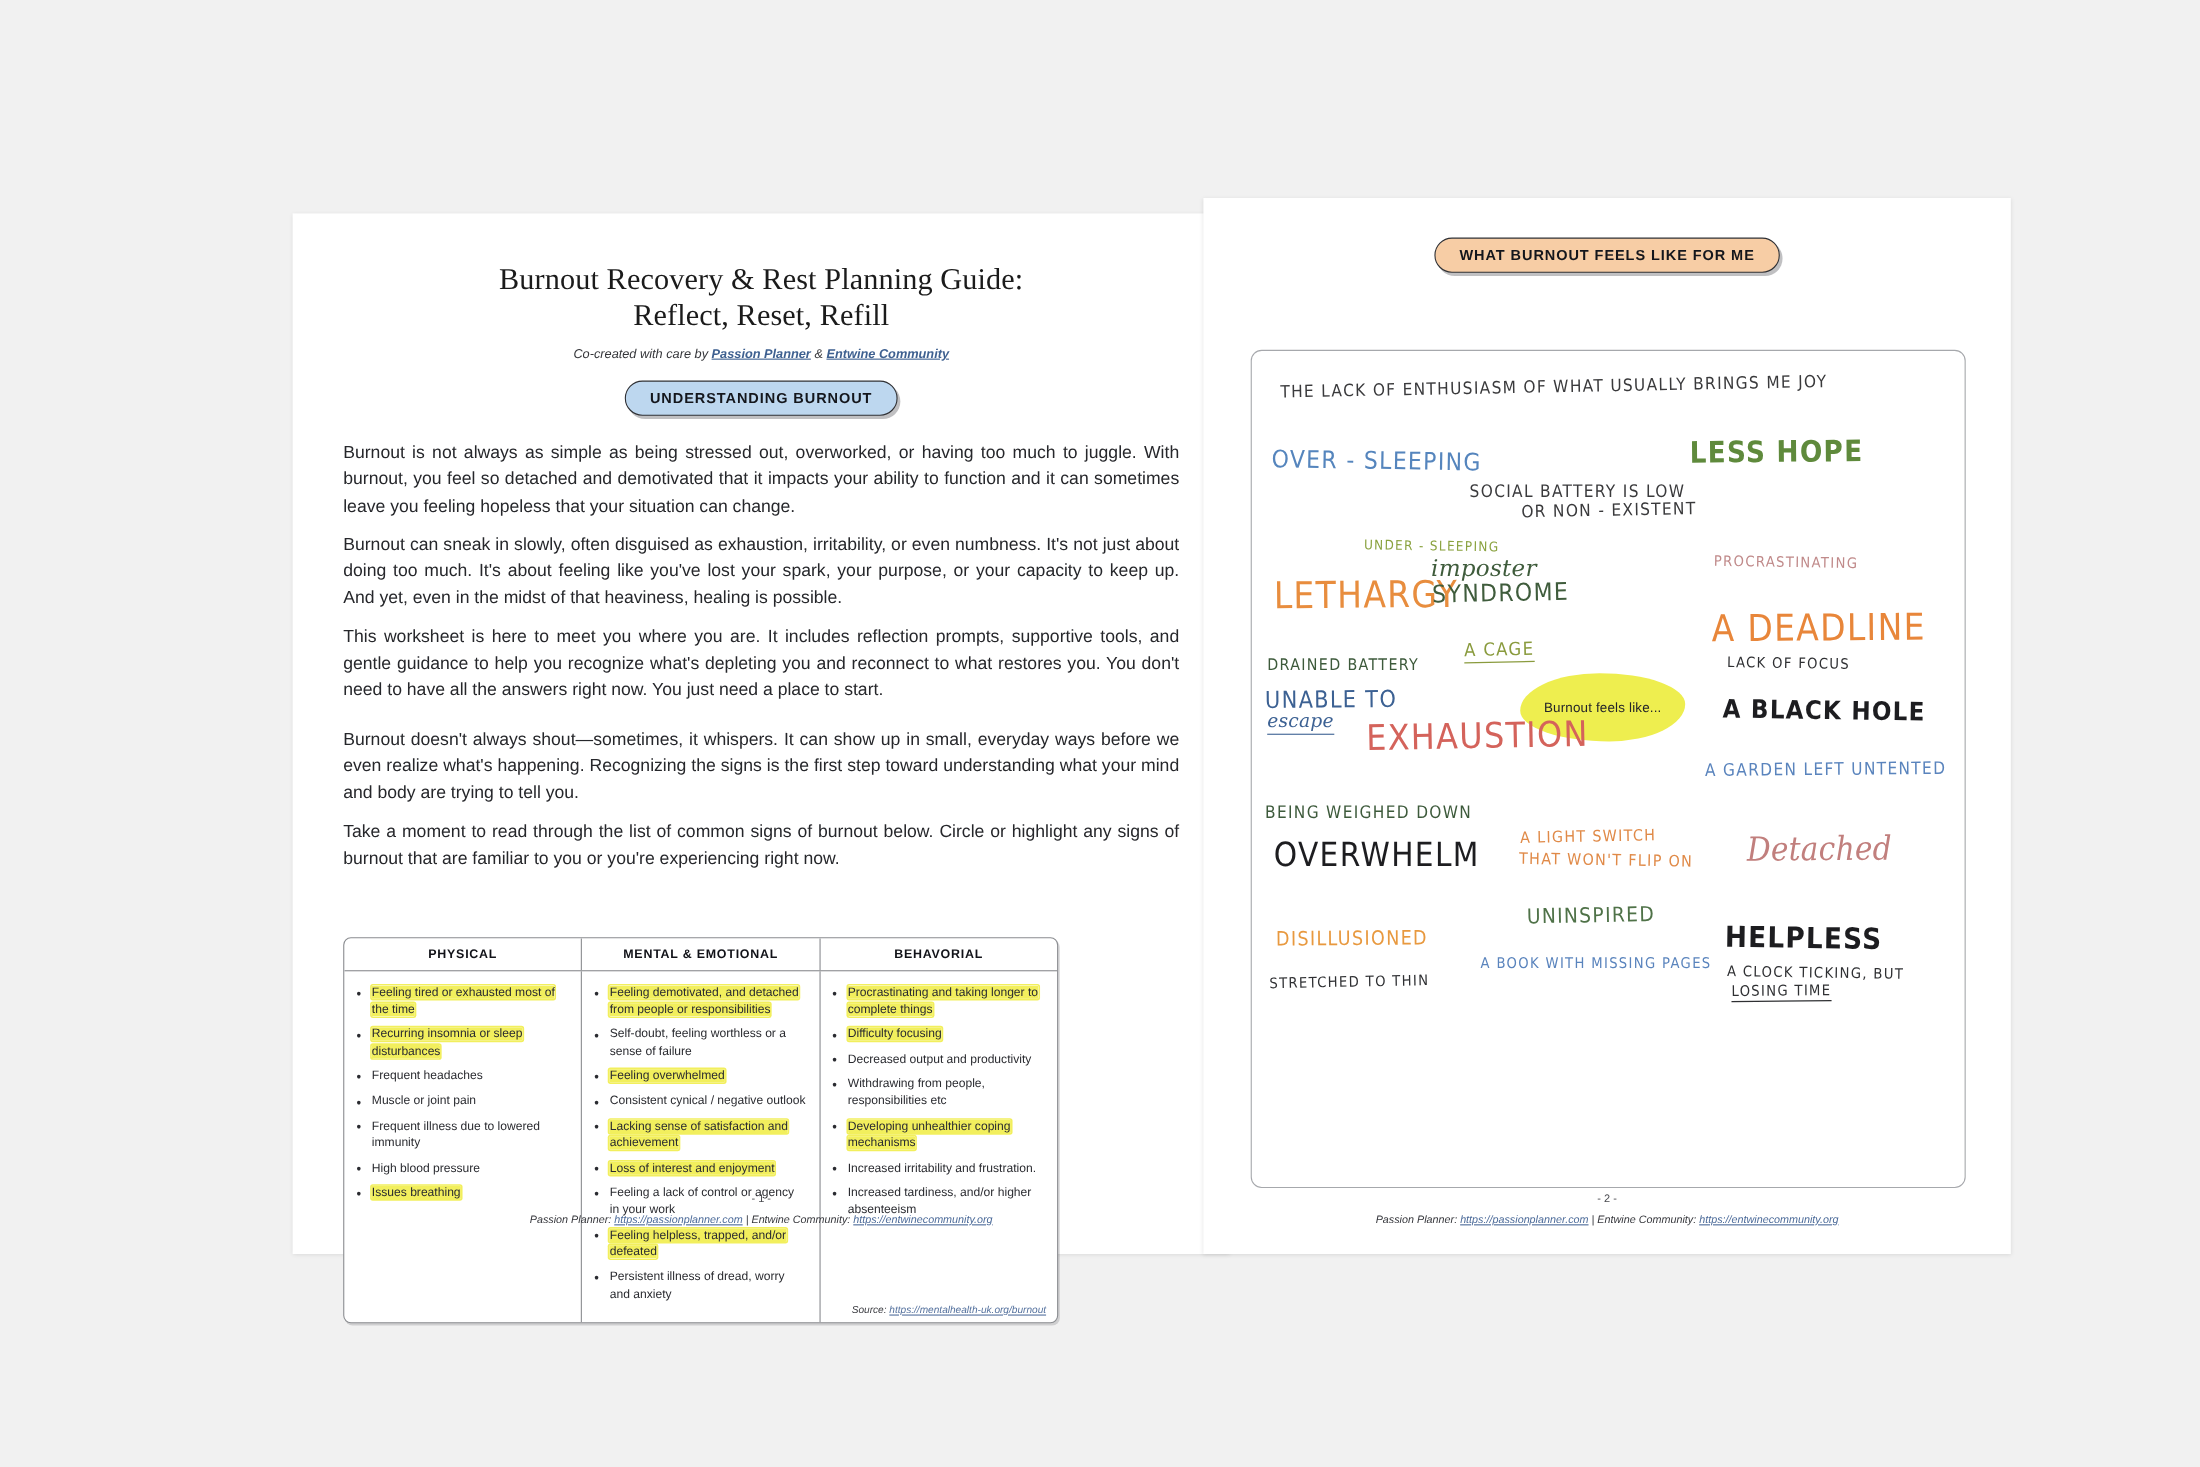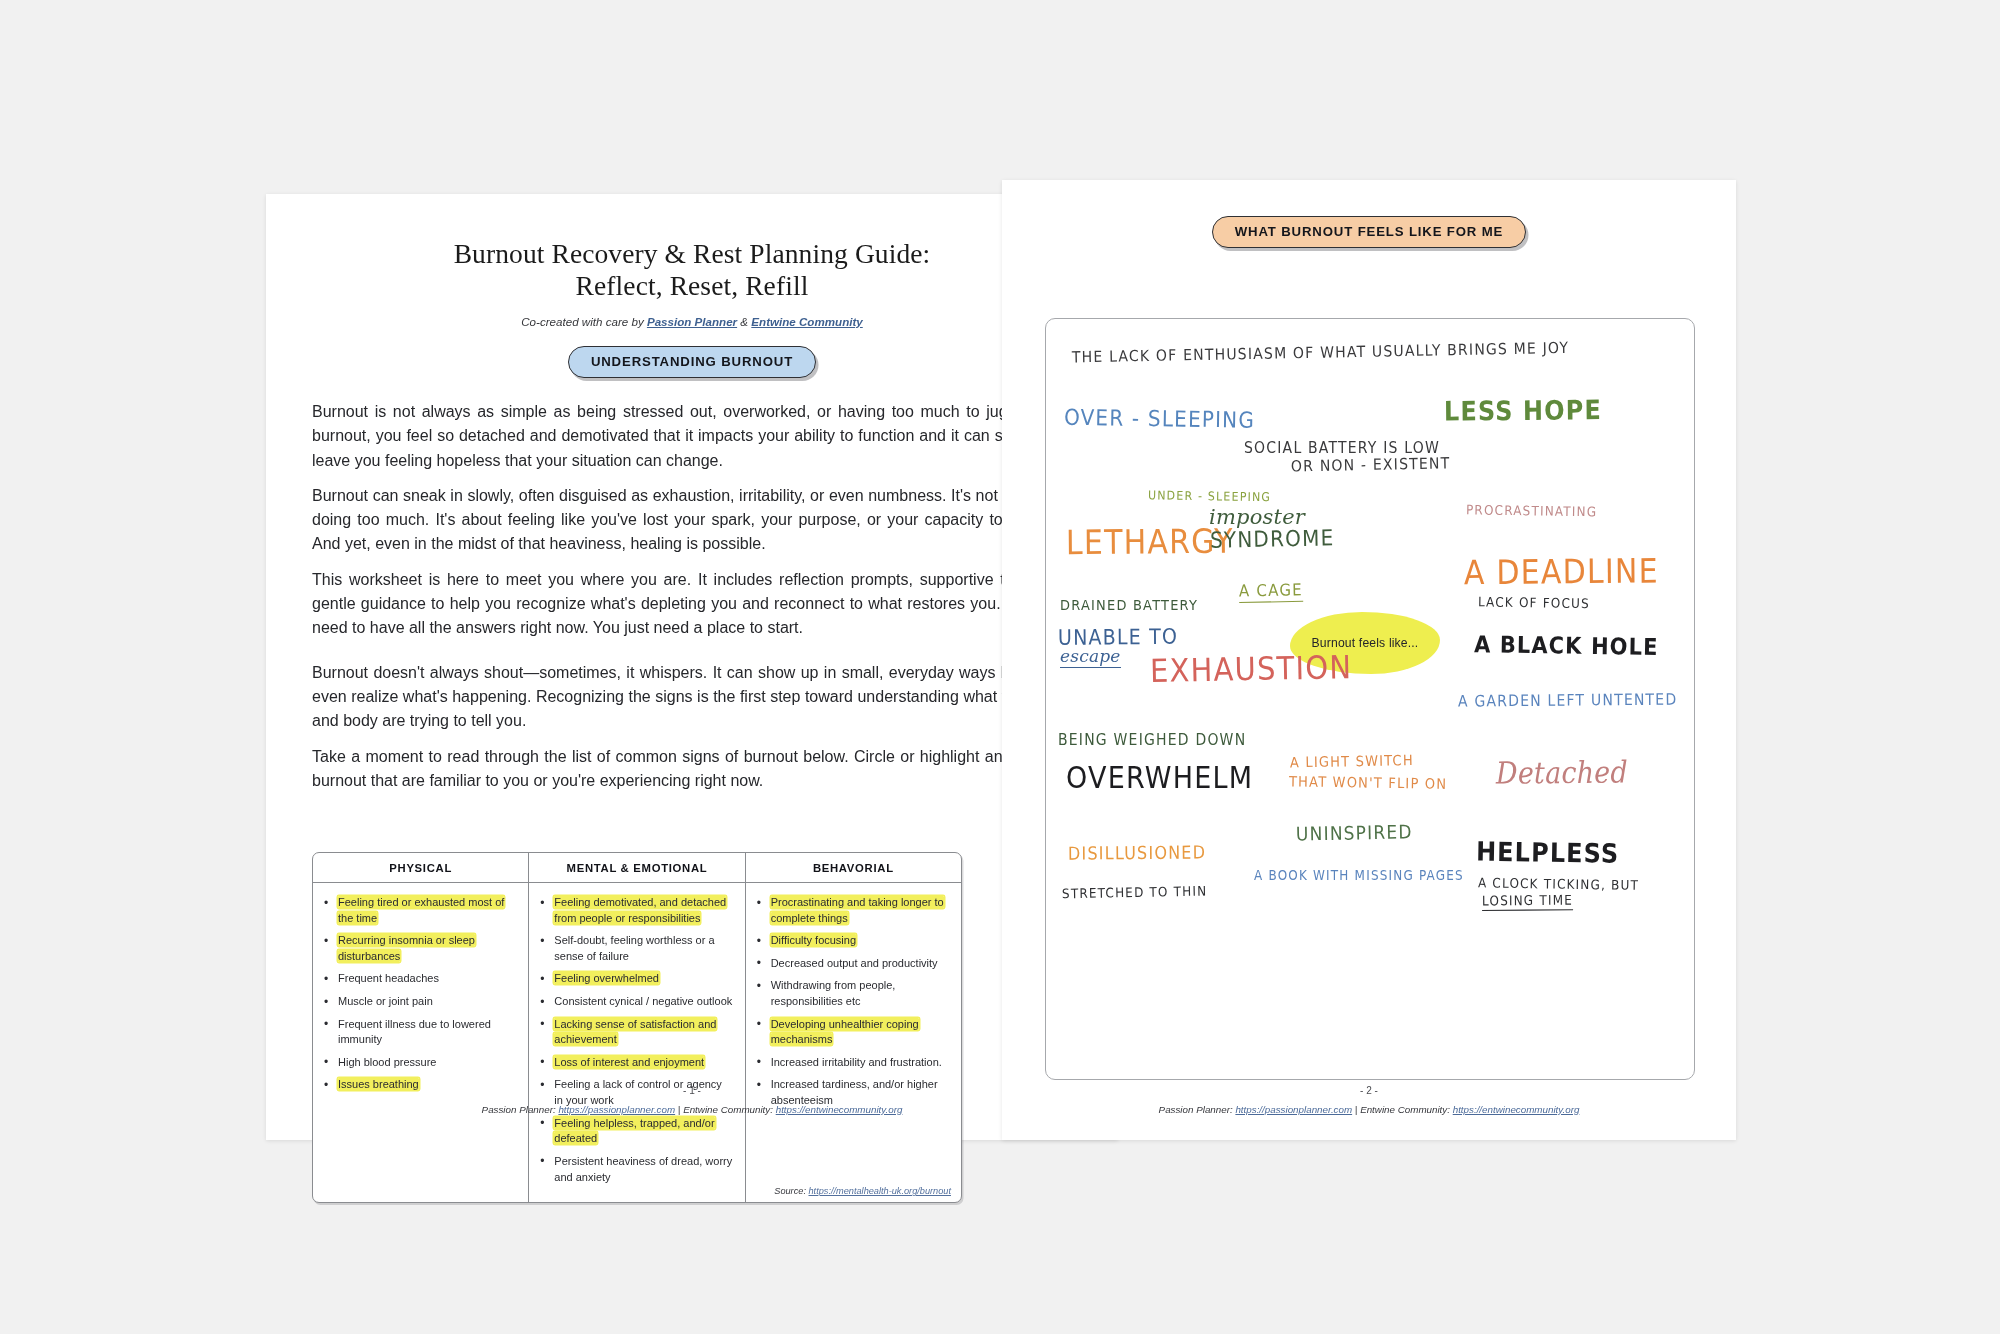--- a/index.html
+++ b/index.html
@@ -21,21 +21,21 @@
     background: #f1f1f1;
   }
 
   
   .page {
     position: absolute;
     background: #ffffff;
     box-shadow: 0 1px 4px rgba(0,0,0,0.10);
   }
   #page1 { left: 266px; top: 194px; width: 852px; height: 946px; }
-  #page2 { left: 1002px; top: 180px; width: 734px; height: 960px; }
+  #page2 { left: 1094px; top: 180px; width: 734px; height: 960px; }
 
   .page-inner { position: relative; width: 100%; height: 100%; }
 
   
   .doc-title {
     text-align: center;
     font-family: "Liberation Serif", serif;
     font-size: 27.5px;
     line-height: 1.18;
     color: #1b1b1b;
@@ -301,21 +301,21 @@
           <div class="signs-col">
             <ul>
                 <li><span class="hl">Feeling demotivated, and detached from people or responsibilities</span></li>
                 <li><span>Self-doubt, feeling worthless or a sense of failure</span></li>
                 <li><span class="hl">Feeling overwhelmed</span></li>
                 <li><span>Consistent cynical / negative outlook</span></li>
                 <li><span class="hl">Lacking sense of satisfaction and achievement</span></li>
                 <li><span class="hl">Loss of interest and enjoyment</span></li>
                 <li><span>Feeling a lack of control or agency in your work</span></li>
                 <li><span class="hl">Feeling helpless, trapped, and/or defeated</span></li>
-                <li><span>Persistent heaviness of dread, worry and anxiety</span></li>
+                <li><span>Persistent illness of dread, worry and anxiety</span></li>
               </ul>
           </div>
           <div class="signs-col">
             <ul>
                 <li><span class="hl">Procrastinating and taking longer to complete things</span></li>
                 <li><span class="hl">Difficulty focusing</span></li>
                 <li><span>Decreased output and productivity</span></li>
                 <li><span>Withdrawing from people, responsibilities etc</span></li>
                 <li><span class="hl">Developing unhealthier coping mechanisms</span></li>
                 <li><span>Increased irritability and frustration.</span></li>

